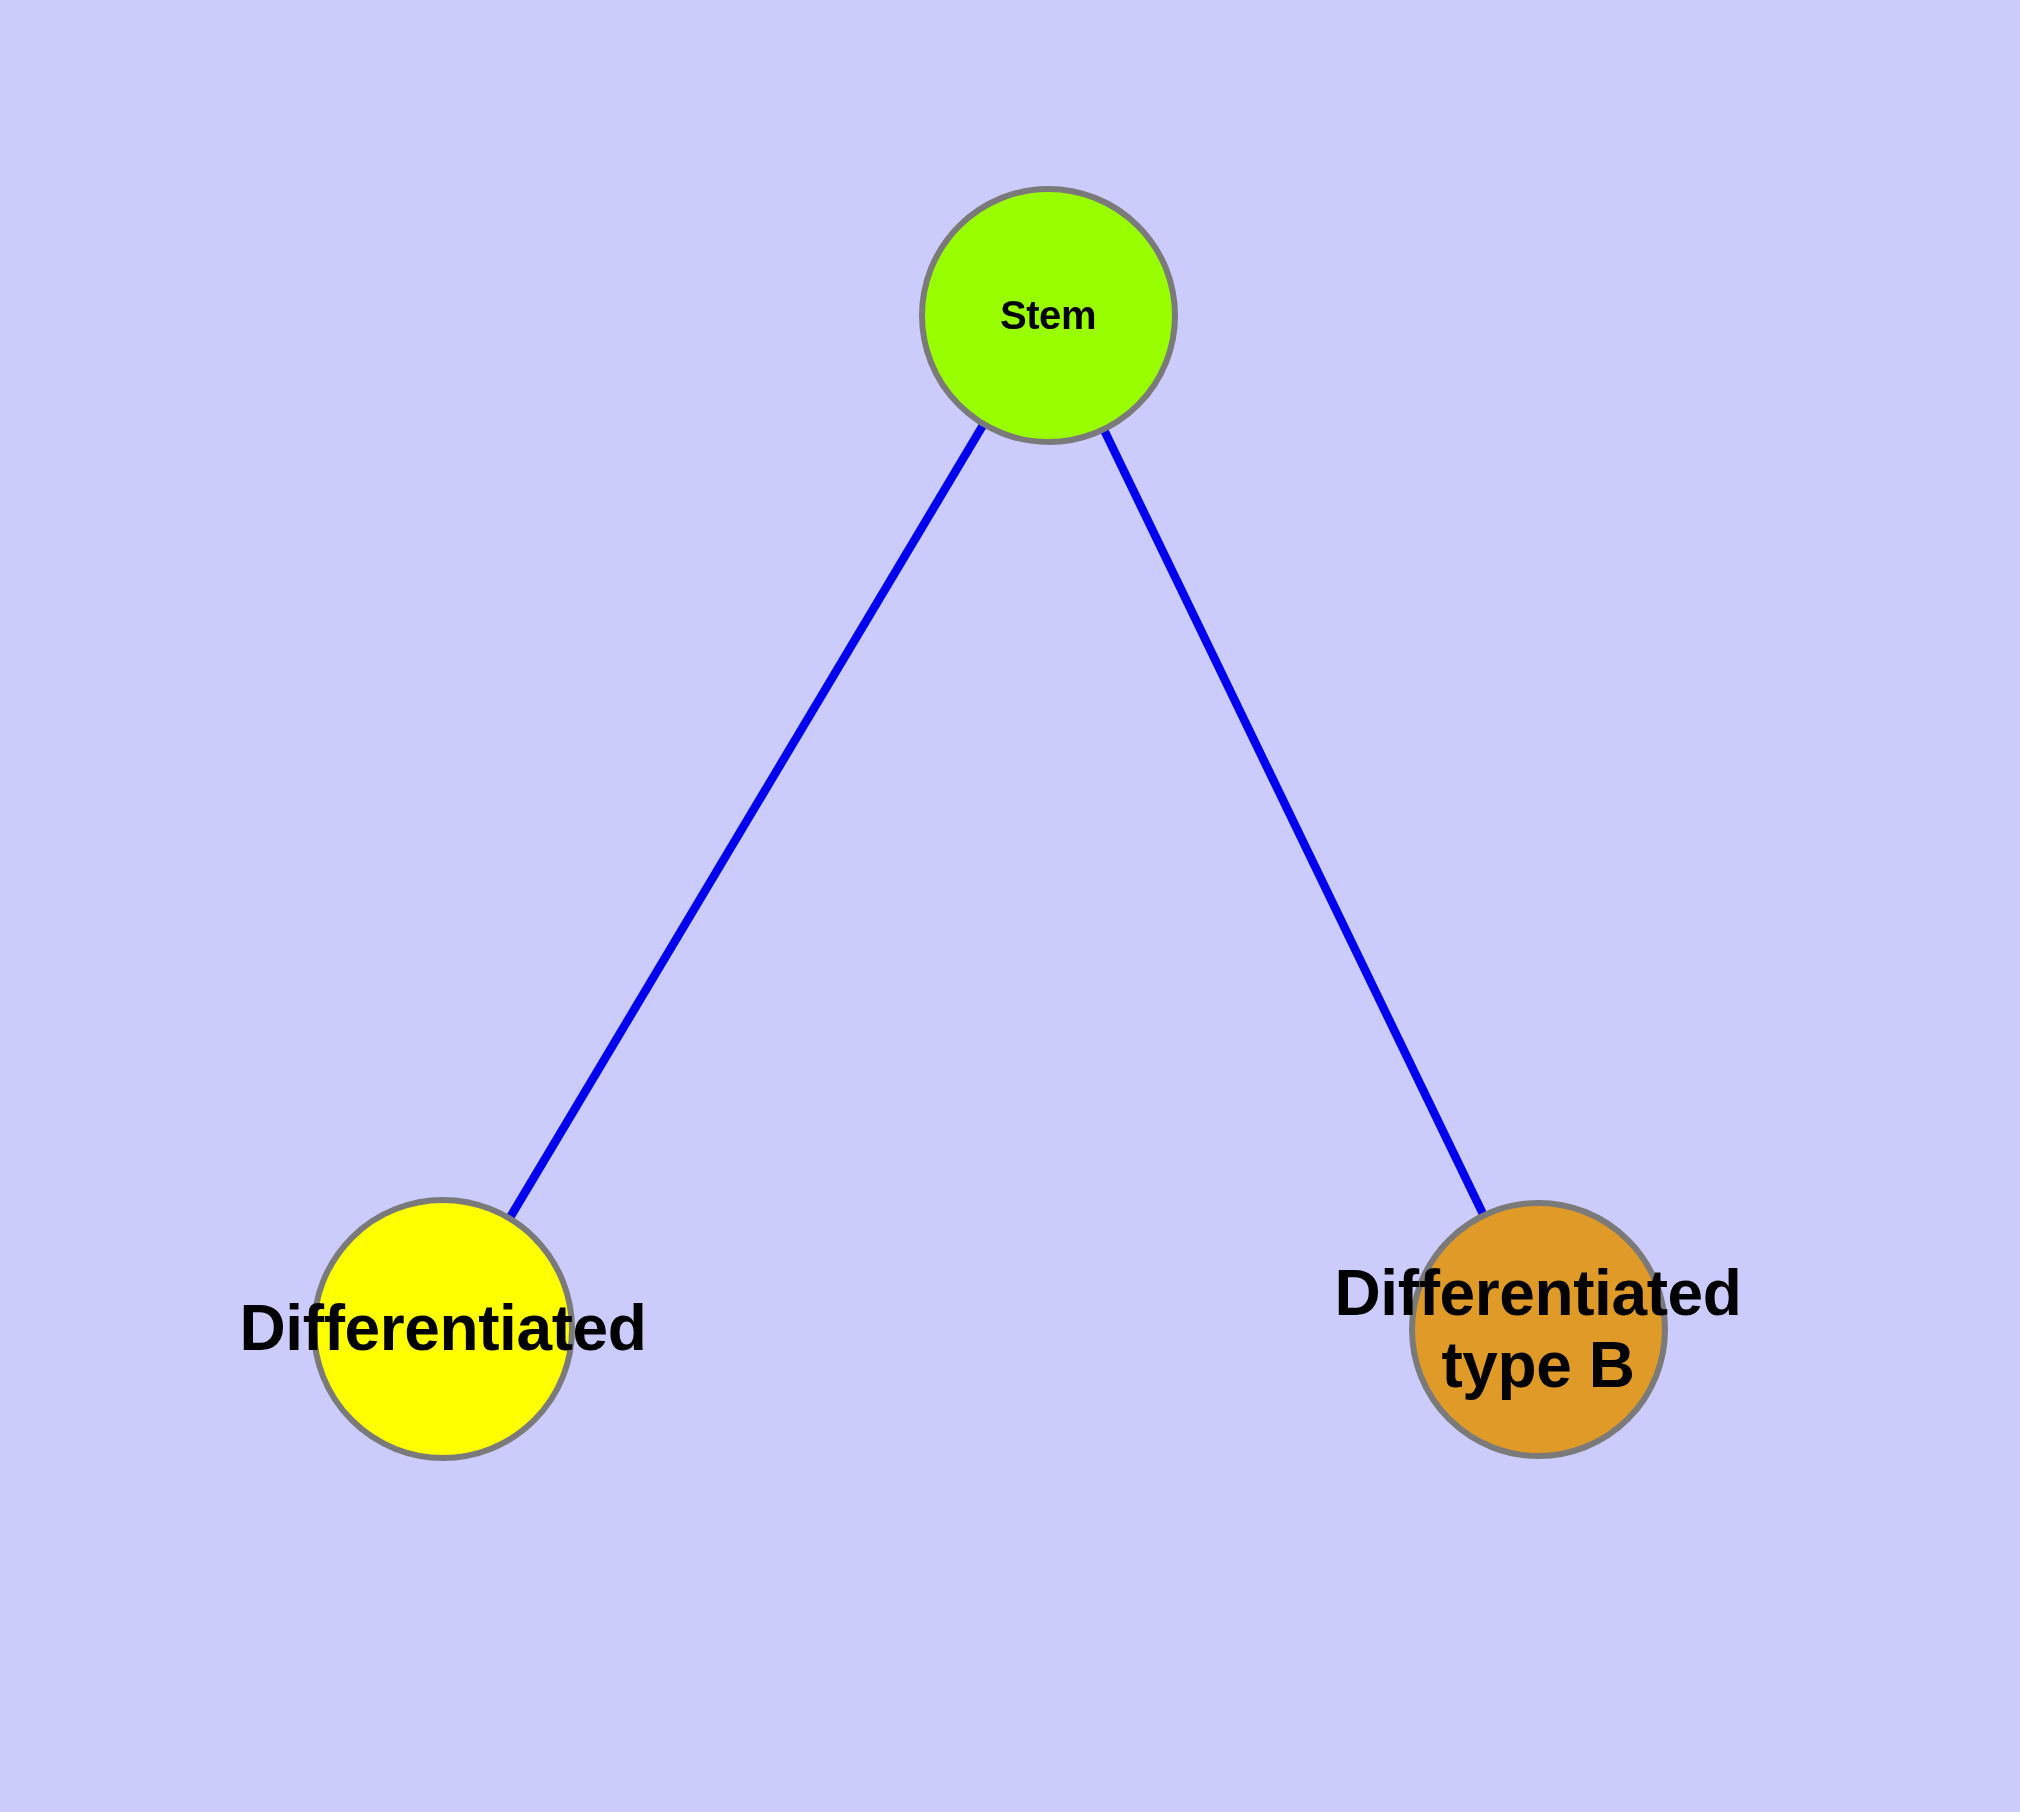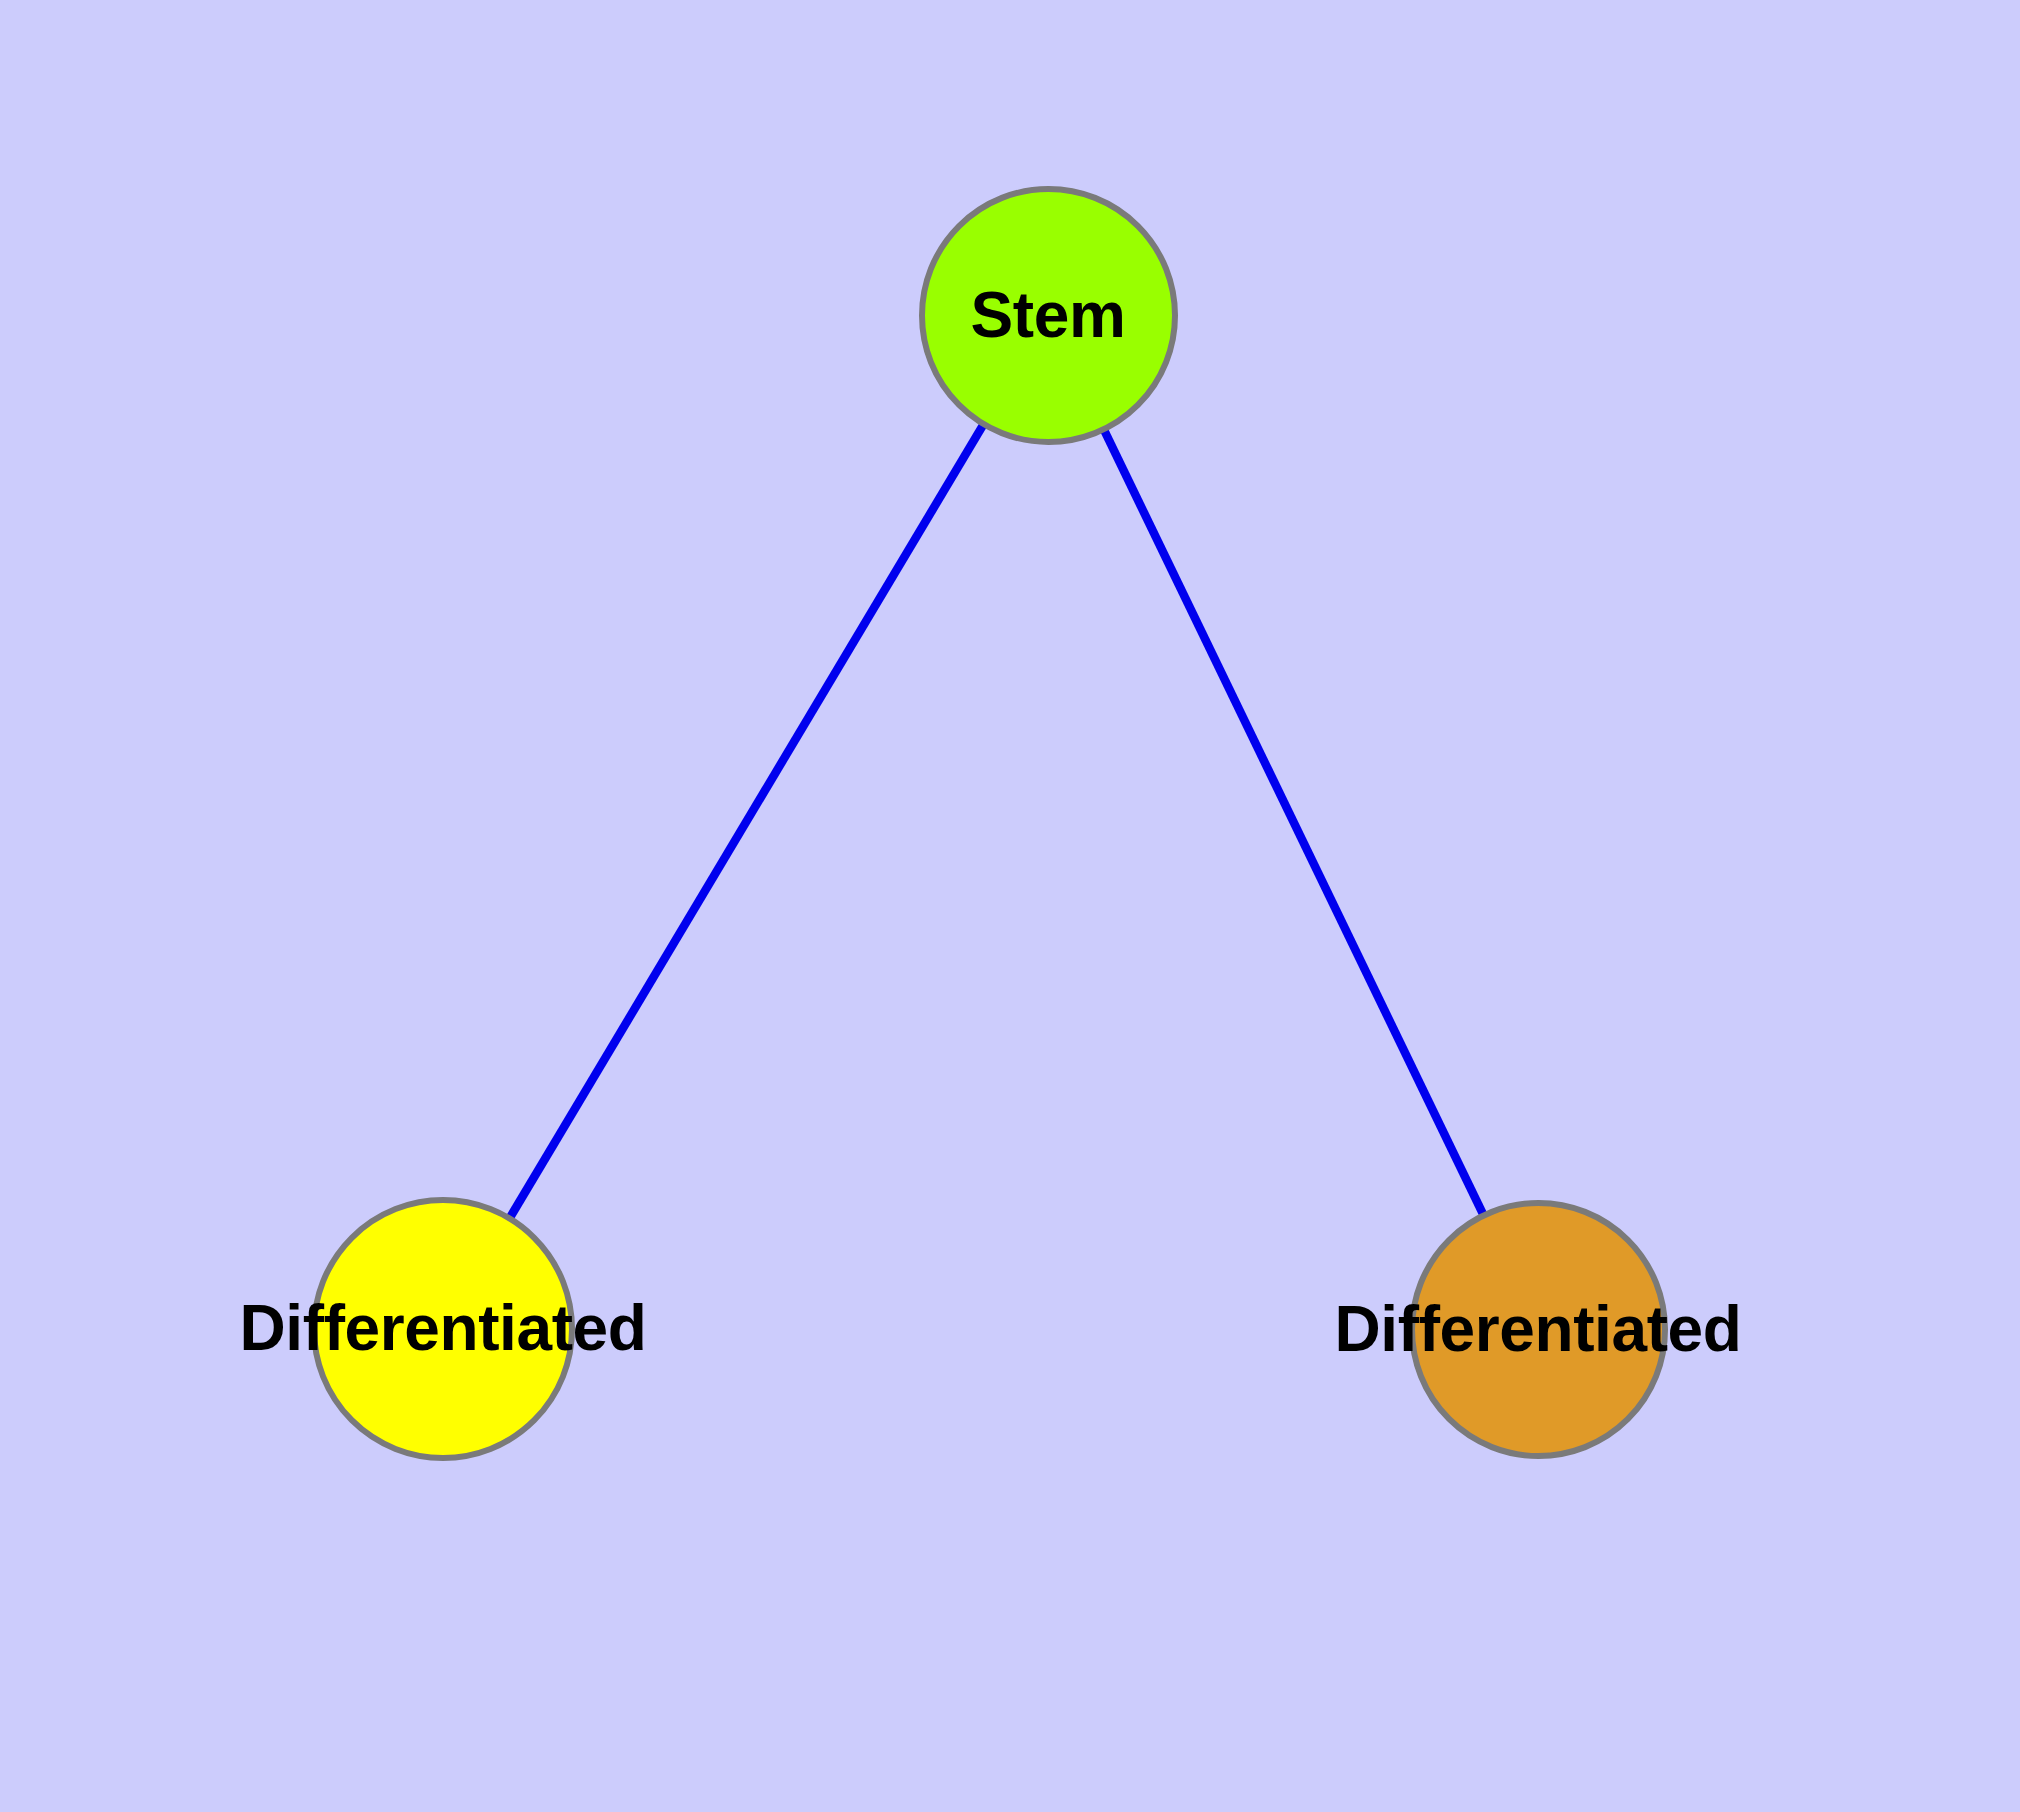--- a/index.html
+++ b/index.html
@@ -55,33 +55,34 @@
 
 <div id="canvas">
 
   <svg id="graph-svg" viewBox="0 0 2384 2138">
     <line x1="1237" y1="372" x2="523" y2="1568" stroke="#0000ee" stroke-width="10"></line>
     <line x1="1237" y1="372" x2="1815" y2="1568" stroke="#0000ee" stroke-width="10"></line>
   </svg>
 
   <div class="node-group" style="left:1048px; top:315px; width:259px; height:259px;">
     <div class="node-circle" style="width:259px; height:259px; background:#99ff00;"></div>
-    <div class="node-label" style="font-size:64px;">
+    <div class="node-label" style="font-size:40px;">
       <span class="line">Stem</span>
     </div>
   </div>
 
   <div class="node-group" style="left:443px; top:1329px; width:264px; height:264px;">
     <div class="node-circle" style="width:264px; height:264px; background:#ffff00;"></div>
     <div class="node-label" style="font-size:64px;">
       <span class="line">Differentiated</span>
     </div>
   </div>
 
   <div class="node-group" style="left:1538px; top:1329px; width:259px; height:259px;">
     <div class="node-circle" style="width:259px; height:259px; background:#e09a28;"></div>
     <div class="node-label" style="font-size:64px;">
       <span class="line">Differentiated</span>
+      <span class="line">type B</span>
     </div>
   </div>
 
 </div>
 
 
 </body></html>

